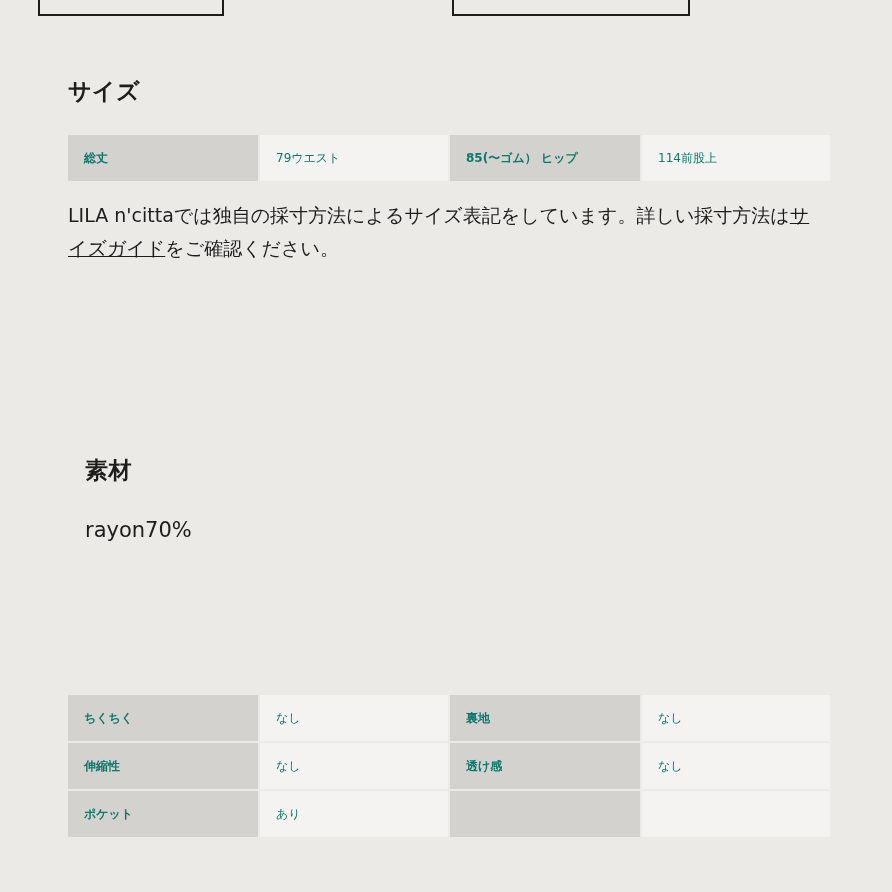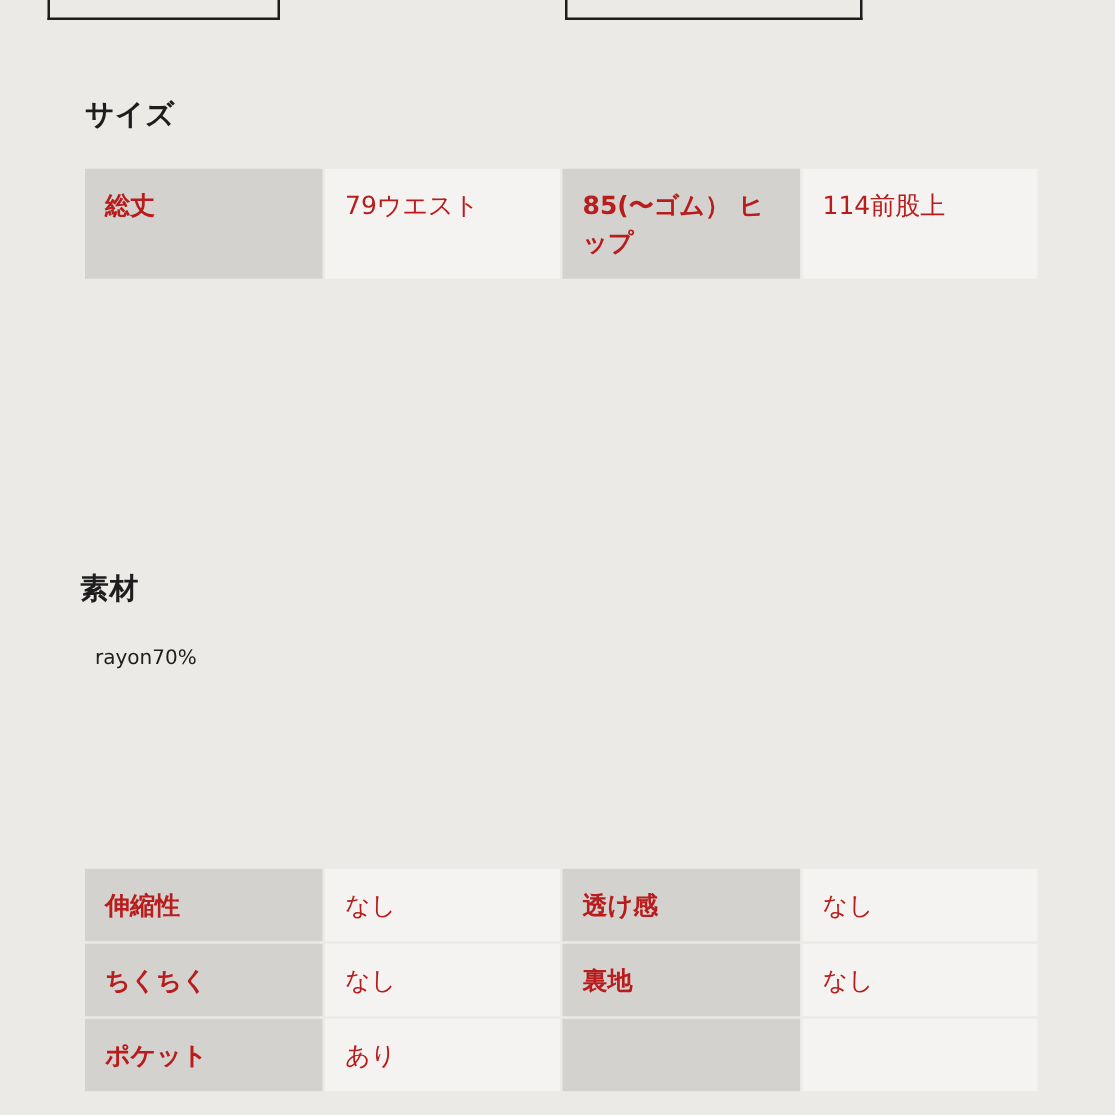--- a/index.html
+++ b/index.html
@@ -54,25 +54,25 @@
   
   .spec-table {
     border-collapse: separate;
     border-spacing: 2px;
     width: 756px;
     margin-left: -2px;
     table-layout: fixed;
   }
   .spec-table td {
     padding: 14px 16px;
-    font-size: 20px;
+    font-size: 12px;
     line-height: 1.5;
     vertical-align: top;
     background: #f4f3f1;
-    color: #b91c1c;
+    color: #0f766e;
     box-sizing: border-box;
   }
   .spec-table td.label {
     background: #d4d2cf;
     font-weight: bold;
   }
   .col-label { width: 190px; }
   .col-value { width: 188px; }
 
   .note {
@@ -81,29 +81,29 @@
     margin: 16px 0 0 0;
     color: #1d1d1d;
     width: 760px;
   }
   .note a {
     color: #1d1d1d;
     text-decoration: underline;
   }
 
   .material-line {
-    font-size: 16px;
+    font-size: 21px;
     line-height: 1.55;
-    margin: 12px;
+    margin: 0;
     color: #1d1d1d;
   }
 
   .sz-block { position: absolute; left: 68px; top: 76px; }
   .sz-table-wrap { margin-top: 26px; }
-  .mat-block { position: absolute; left: 64px; top: 455px; }
+  .mat-block { position: absolute; left: 85px; top: 455px; }
   .mat-lines { margin-top: 28px; }
   .other-block { position: absolute; left: 68px; top: 667px; }
   .other-table-wrap { margin-top: 26px; }
 </style>
 </head>
 <body>
 
 <div class="page">
 
   <div class="top-strip">
@@ -124,49 +124,50 @@
         <tbody>
           <tr>
             <td class="label">総丈</td>
             <td>79ウエスト</td>
             <td class="label">85(〜ゴム） ヒップ</td>
             <td>114前股上</td>
           </tr>
         </tbody>
       </table>
     </div>
+    <p class="note"><span>LILA n'cittaでは独自の採寸方法によるサイズ表記をしています。詳しい採寸方法は</span><a href="#">サイズガイド</a><span>をご確認ください。</span></p>
   </div>
 
   <div class="mat-block">
     <h2 class="section-title">素材</h2>
     <div class="mat-lines">
       <p class="material-line">rayon70%</p>
     </div>
   </div>
 
   <div class="other-block">
     <div class="other-table-wrap">
       <table class="spec-table">
         <colgroup>
           <col class="col-label">
             <col class="col-value">
             <col class="col-label">
             <col class="col-value">
         </colgroup>
         <tbody>
           <tr>
+            <td class="label">ちくちく</td>
+            <td>なし</td>
+            <td class="label">裏地</td>
+            <td>なし</td>
+          </tr>
+          <tr>
             <td class="label">伸縮性</td>
             <td>なし</td>
             <td class="label">透け感</td>
-            <td>なし</td>
-          </tr>
-          <tr>
-            <td class="label">ちくちく</td>
-            <td>なし</td>
-            <td class="label">裏地</td>
             <td>なし</td>
           </tr>
           <tr>
             <td class="label">ポケット</td>
             <td>あり</td>
             <td class="label"></td>
             <td></td>
           </tr>
         </tbody>
       </table>

